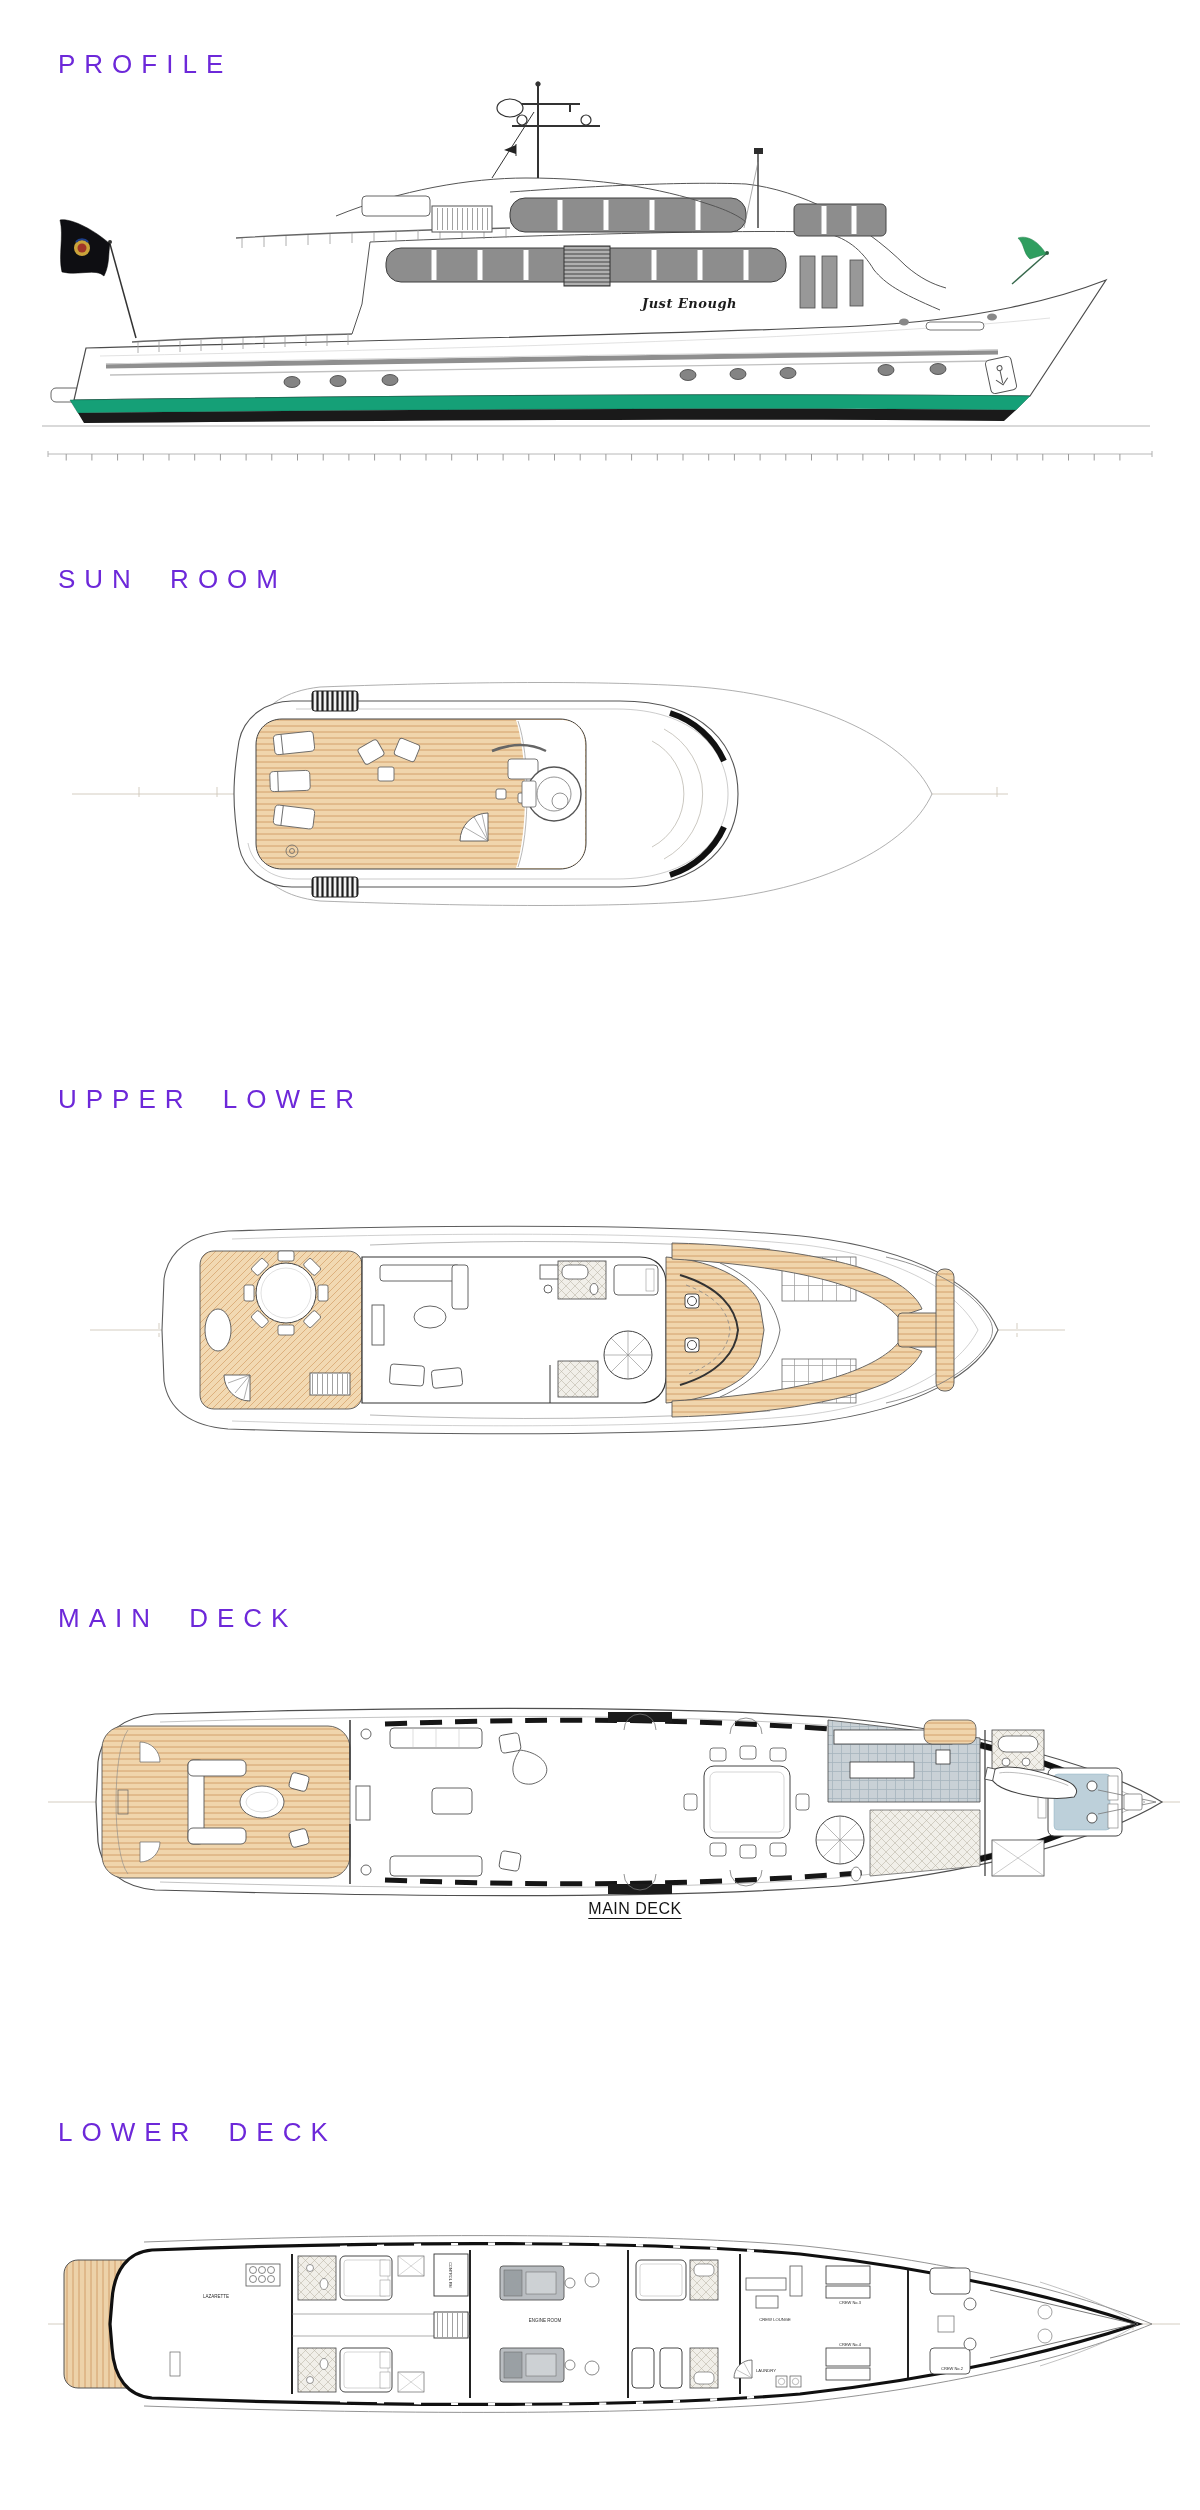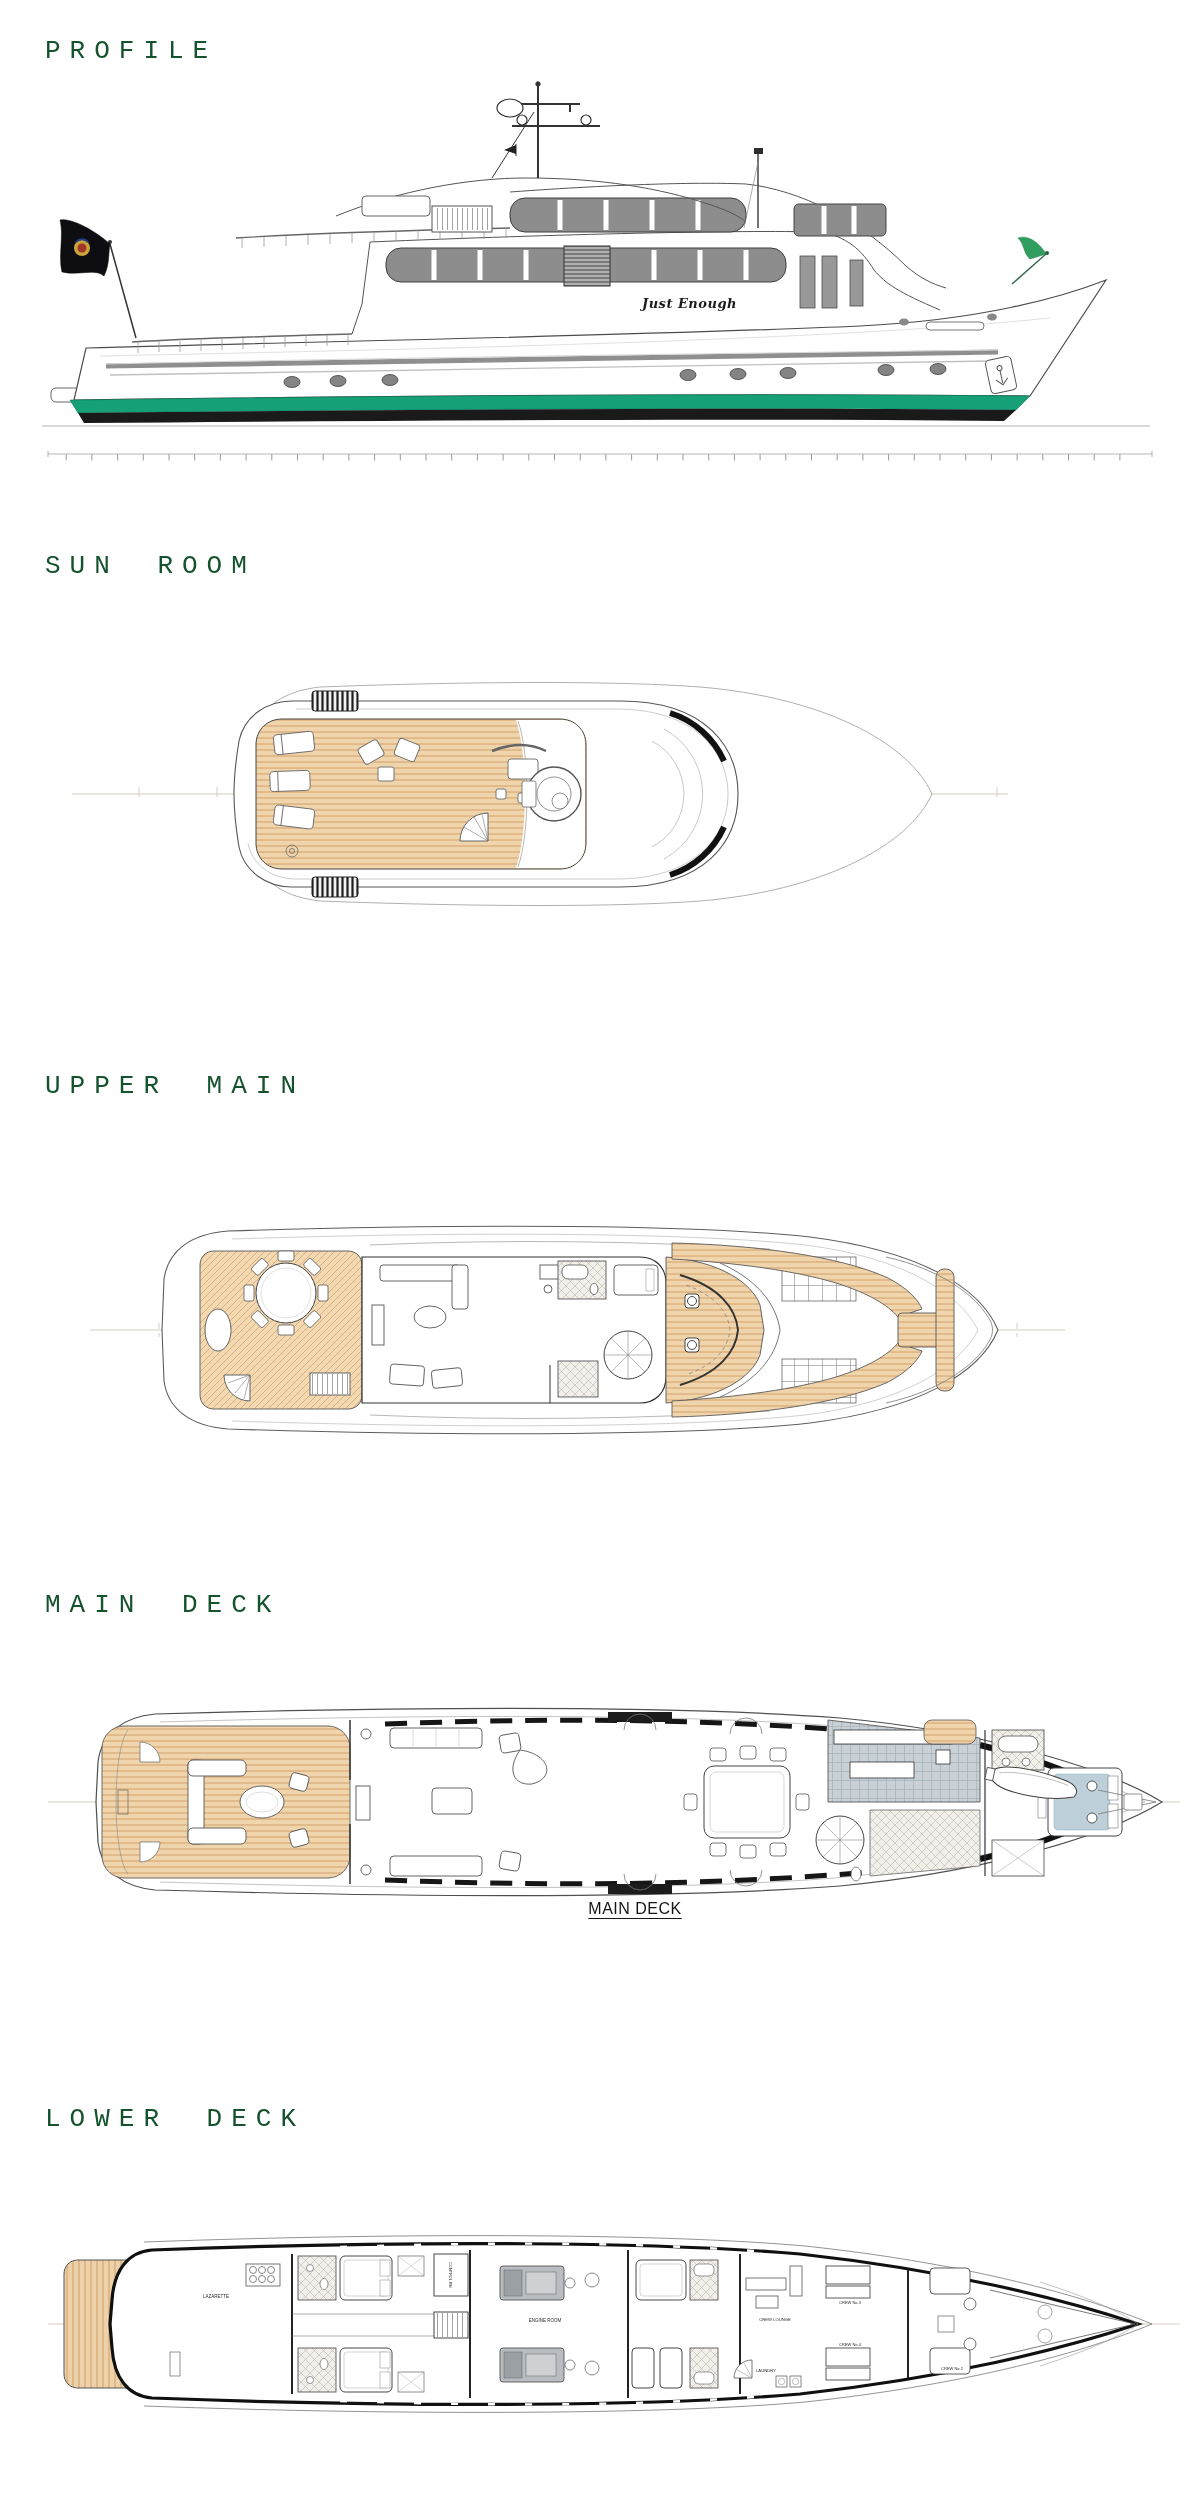--- a/index.html
+++ b/index.html
@@ -1,20 +1,20 @@
 <!DOCTYPE html>
 <html><head>
 <meta charset="utf-8">
 <style>
   html,body{margin:0;padding:0;background:#ffffff;}
   .page{position:relative;width:1200px;height:2510px;background:#ffffff;overflow:hidden;
         font-family:"Liberation Sans",sans-serif;}
-  .deck-heading{position:absolute;margin:0;font-family:Liberation Mono, monospace;
+  .deck-heading{position:absolute;margin:13px;font-family:Liberation Sans, sans-serif;
         font-size:26px;font-weight:400;letter-spacing:9px;word-spacing:14px;
-        color:#14532d;white-space:nowrap;}
+        color:#6d28d9;white-space:nowrap;}
   .drawing{position:absolute;}
   .plan-caption{position:absolute;left:520px;top:1900px;width:230px;text-align:center;
         font-family:"Liberation Sans",sans-serif;font-size:16px;color:#151515;
         letter-spacing:0.5px;text-decoration:underline;text-underline-offset:4px;}
   svg text.tiny{font-family:"Liberation Sans",sans-serif;fill:#2b2b2b;}
   svg text.script{font-family:"DejaVu Serif",serif;font-style:italic;font-weight:bold;fill:#1c1c1c;}
 </style>
 </head>
 <body>
 
@@ -255,21 +255,21 @@
       <rect x="252" y="46" width="46" height="20" rx="3" fill="url(#darkStripes)" stroke="#222" stroke-width="1"></rect>
       <rect x="252" y="232" width="46" height="20" rx="3" fill="url(#darkStripes)" stroke="#222" stroke-width="1"></rect>
     </g>
 
     <g stroke="#b5b0a6" stroke-width="0.7" fill="none">
       <path d="M592,96 A60,60 0 0 1 592,202"></path>
       <path d="M604,84 A74,74 0 0 1 604,214"></path>
     </g>
   </svg>
 
-  <h2 class="deck-heading" style="left:45px;top:1071px">UPPER MAIN</h2>
+  <h2 class="deck-heading" style="left:45px;top:1071px">UPPER LOWER</h2>
 
   <svg class="drawing" style="left:80px;top:1205px" width="1000" height="260" viewBox="0 0 1000 260">
     <g>
       <line x1="10" y1="125" x2="985" y2="125" stroke="#cfc7ba" stroke-width="0.9"></line>
       <rect x="10" y="118" width="975" height="14" fill="url(#clTick)"></rect>
     </g>
 
     <g>
       <path d="M148,26 C 400,18 620,20 730,32 C 840,46 900,82 918,125 C 900,168 840,204 730,218 C 620,230 400,232 148,224 C 110,221 88,204 84,176 L 82,125 L 84,74 C 88,46 110,29 148,26 Z" fill="#ffffff" stroke="#5d5d5d" stroke-width="1.1"></path>
       <path d="M152,34 C 400,26 615,28 725,40 C 820,52 878,86 898,125 M152,216 C 400,224 615,222 725,210 C 820,198 878,164 898,125" fill="none" stroke="#b0b0b0" stroke-width="0.6"></path>

